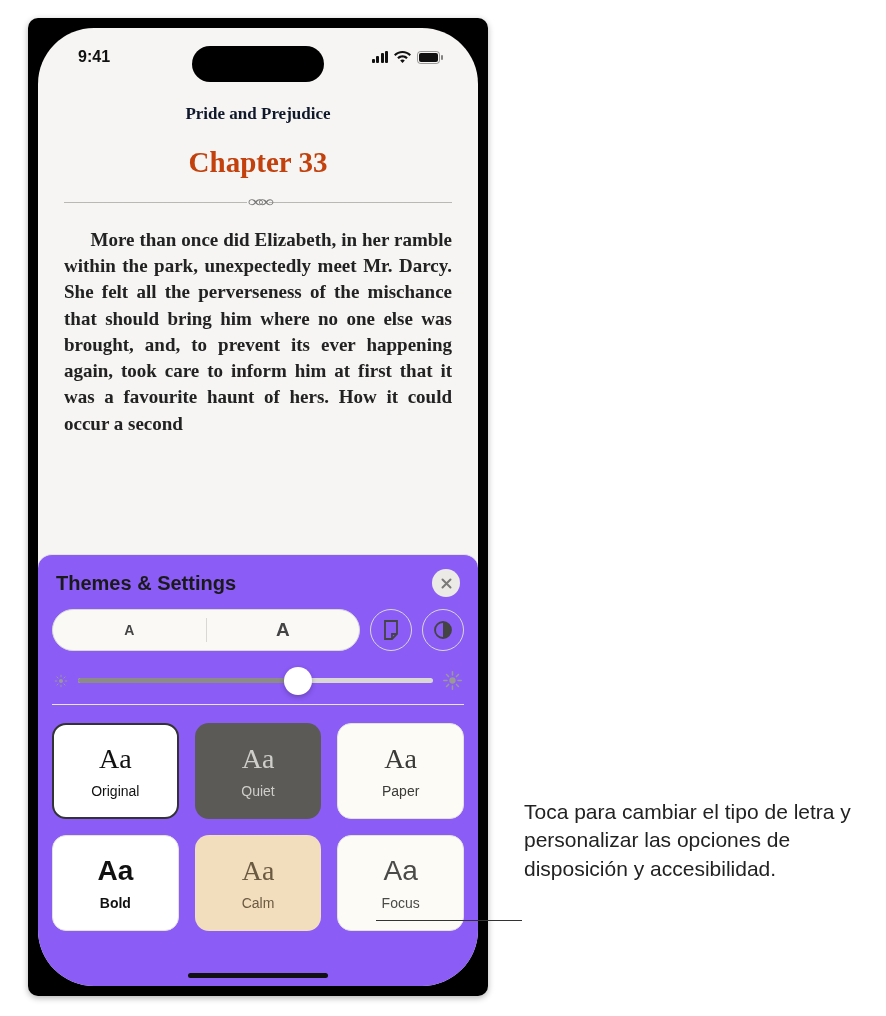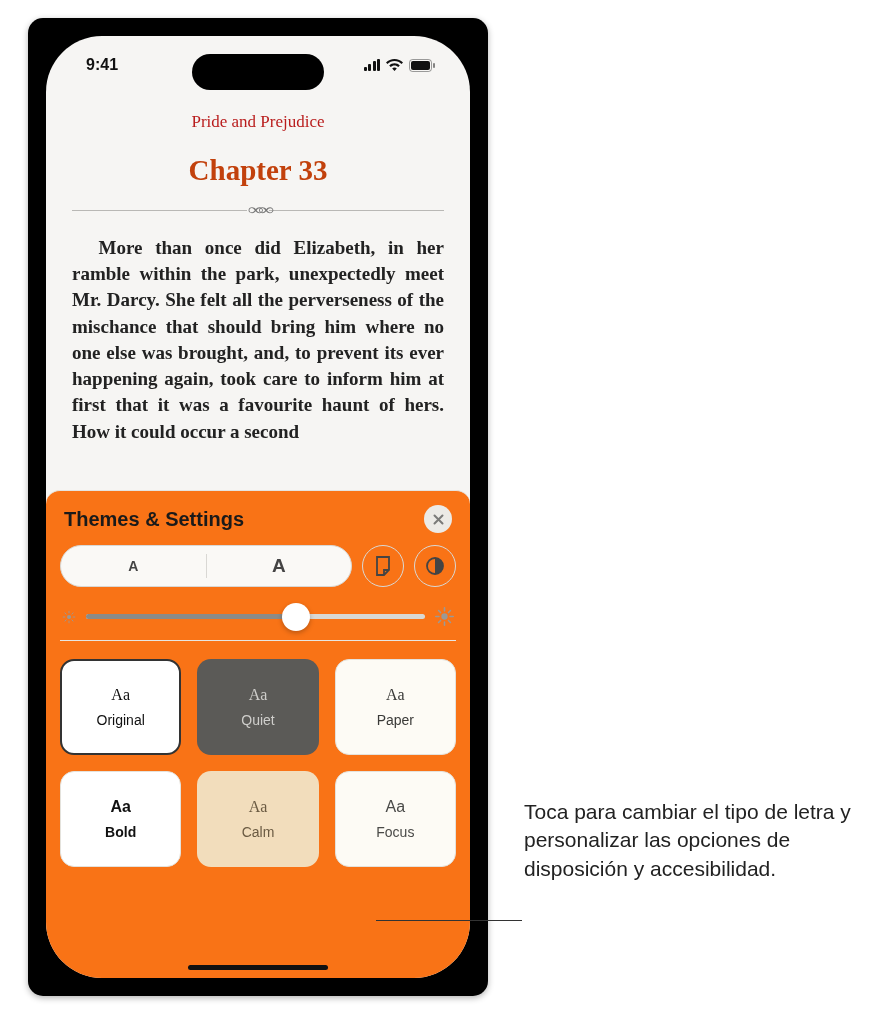--- a/index.html
+++ b/index.html
@@ -10,22 +10,22 @@
   height: 1016px;
   position: relative;
 }
 .phone {
   position: absolute;
   left: 28px;
   top: 18px;
   width: 460px;
   height: 978px;
   background: #000;
-  border-radius: 15px;
-  padding: 18px;
+  border-radius: 10px;
+  padding: 10px;
   box-shadow: 0 2px 6px rgba(0,0,0,.3);
 }
 .screen {
   width: 100%;
   height: 100%;
   background: #f6f5f3;
   border-radius: 56px;
   overflow: hidden;
   position: relative;
 }
@@ -61,24 +61,24 @@
 .signal-bars span:nth-child(4){height:12px}
 .wifi-svg, .battery-svg { display: block; }
 
 .page {
   position: absolute;
   top: 58px; left: 0; right: 0; bottom: 0;
   padding: 18px 26px 0;
 }
 .book-title {
   text-align: center;
-  color: #b91c1c;
+  color: #0f172a;
   font-family: Georgia, serif;
   font-size: 17px;
-  font-weight: 400;
+  font-weight: 700;
   margin-bottom: 22px;
 }
 .chapter-title {
   text-align: center;
   font-family: Georgia, "Times New Roman", serif;
   font-size: 29px;
   font-weight: 700;
   color: #c2410c;
   margin-bottom: 14px;
 }
@@ -107,22 +107,22 @@
   color: #222;
   text-indent: 1.4em;
   text-align: justify;
   hyphens: auto;
   font-weight: bold;
 }
 
 .sheet {
   position: absolute;
   left: 0; right: 0; bottom: 0;
-  height: 488px;
-  background: #f97316;
+  height: 432px;
+  background: #8b5cf6;
   border-top-left-radius: 14px;
   border-top-right-radius: 14px;
   border-top: 1px solid #e5e4e1;
   padding: 14px 14px 0;
 }
 .sheet-header {
   display: flex;
   justify-content: space-between;
   align-items: center;
   padding: 0 4px 12px;
@@ -211,21 +211,21 @@
   height: 96px;
   border-radius: 14px;
   display: flex;
   flex-direction: column;
   align-items: center;
   justify-content: center;
   position: relative;
 }
 .theme-card .aa {
   font-family: Georgia, serif;
-  font-size: 16px;
+  font-size: 28px;
 }
 .theme-card .label {
   font-size: 14px;
   margin-top: 8px;
 }
 .theme-original { background: #fff; border: 2.5px solid #333; color: #111; }
 .theme-quiet { background: #5b5a57; color: #cfcecb; }
 .theme-paper { background: #fdfbf5; border: 1px solid #e4e2dc; color: #3a3a38; }
 .theme-paper .aa { font-family: "Times New Roman", Georgia, serif; }
 .theme-bold { background: #fff; border: 1px solid #e4e2dc; color: #111; }

